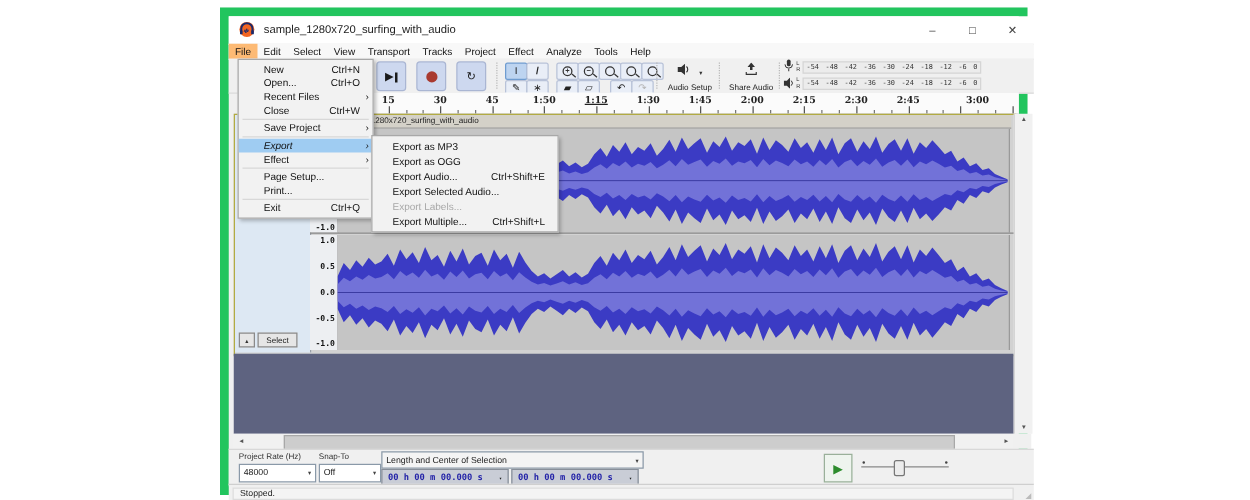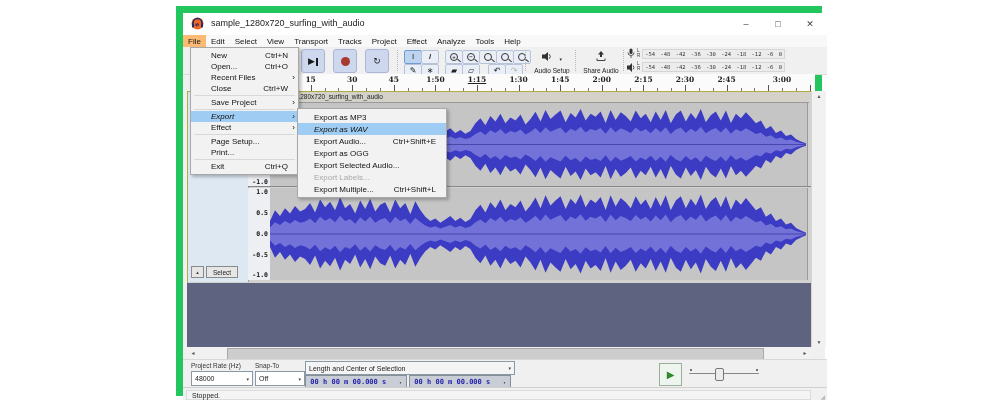--- a/index.html
+++ b/index.html
@@ -454,36 +454,31 @@
           <span class="mar"></span>
         </div>
       </div>
 
     <div class="menu submenu">
         <div class="mrow">
           <span>Export as MP3</span>
           <span class="msc"></span>
           <span class="mar"></span>
         </div>
-        <div class="mrow hl">
-          <span>Export as WAV</span>
+        <div class="mrow">
+          <span>Export as OGG</span>
           <span class="msc"></span>
           <span class="mar"></span>
         </div>
         <div class="mrow">
           <span>Export Audio...</span>
           <span class="msc">Ctrl+Shift+E</span>
           <span class="mar"></span>
         </div>
         <div class="mrow">
-          <span>Export as OGG</span>
-          <span class="msc"></span>
-          <span class="mar"></span>
-        </div>
-        <div class="mrow">
           <span>Export Selected Audio...</span>
           <span class="msc"></span>
           <span class="mar"></span>
         </div>
         <div class="mrow dis">
           <span>Export Labels...</span>
           <span class="msc"></span>
           <span class="mar"></span>
         </div>
         <div class="mrow">

